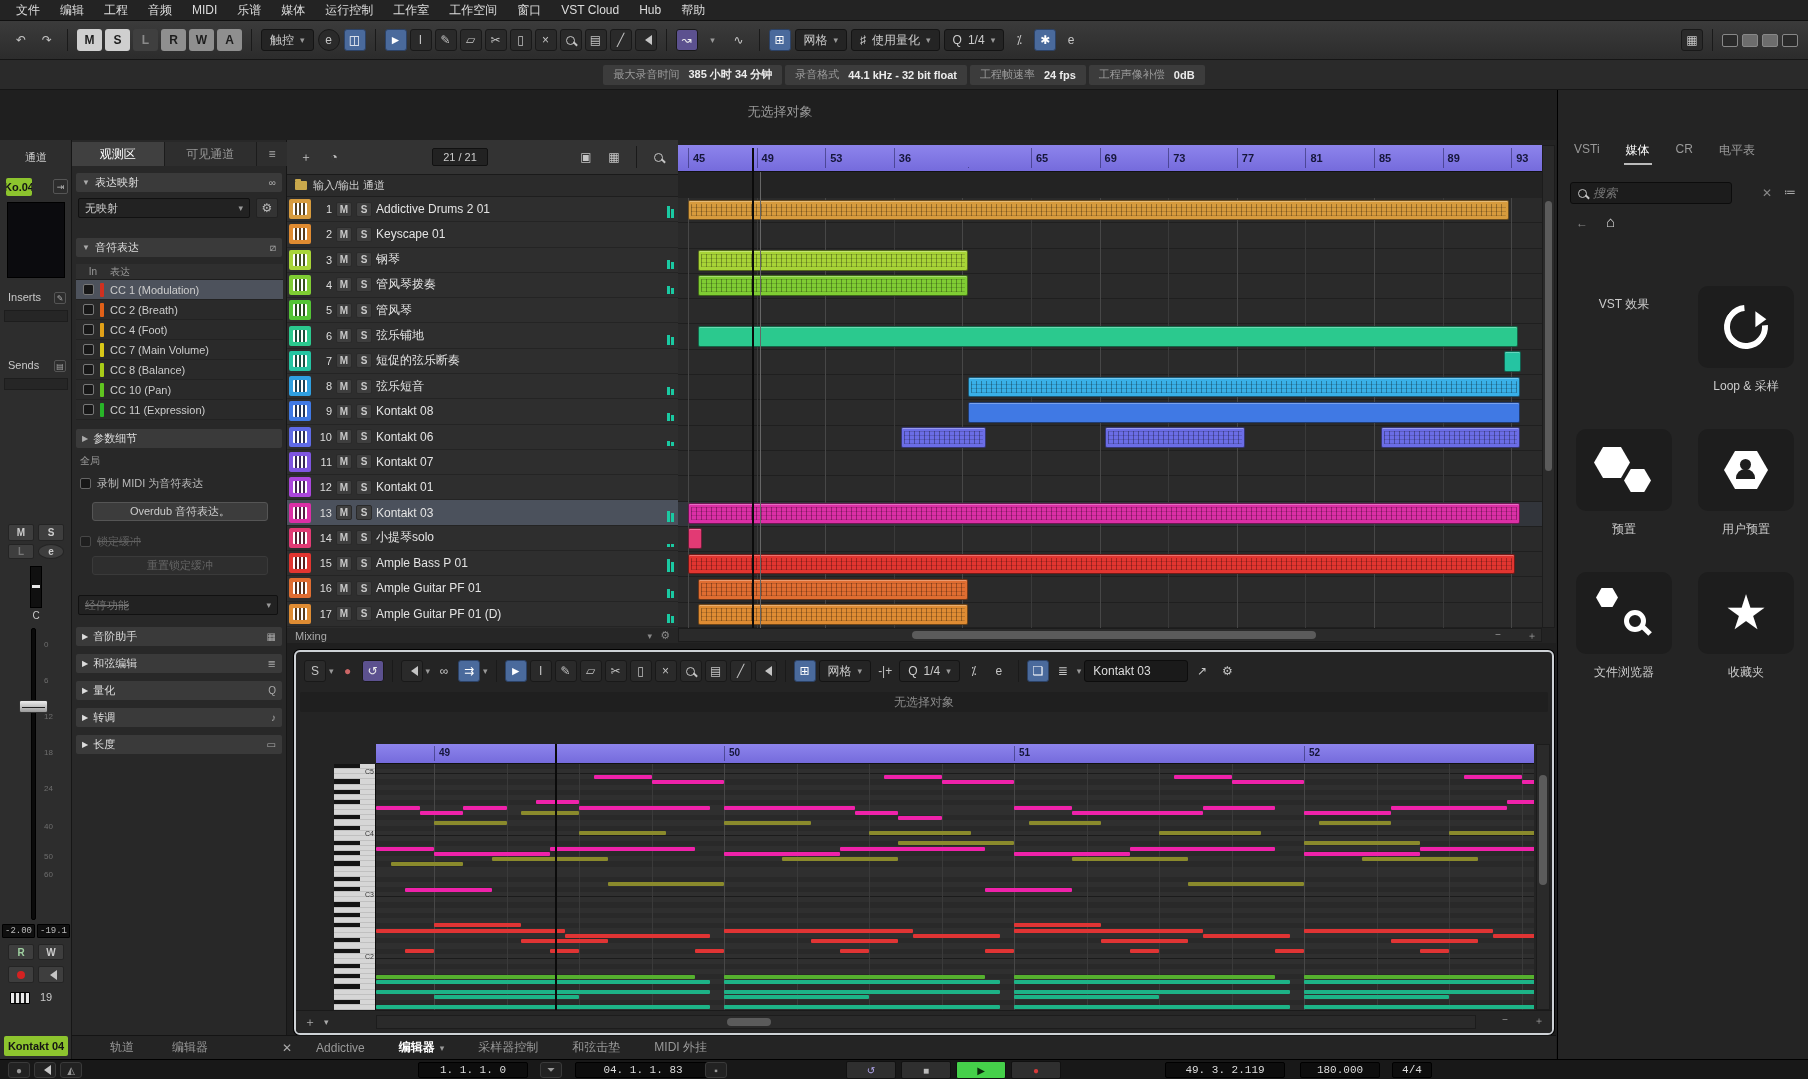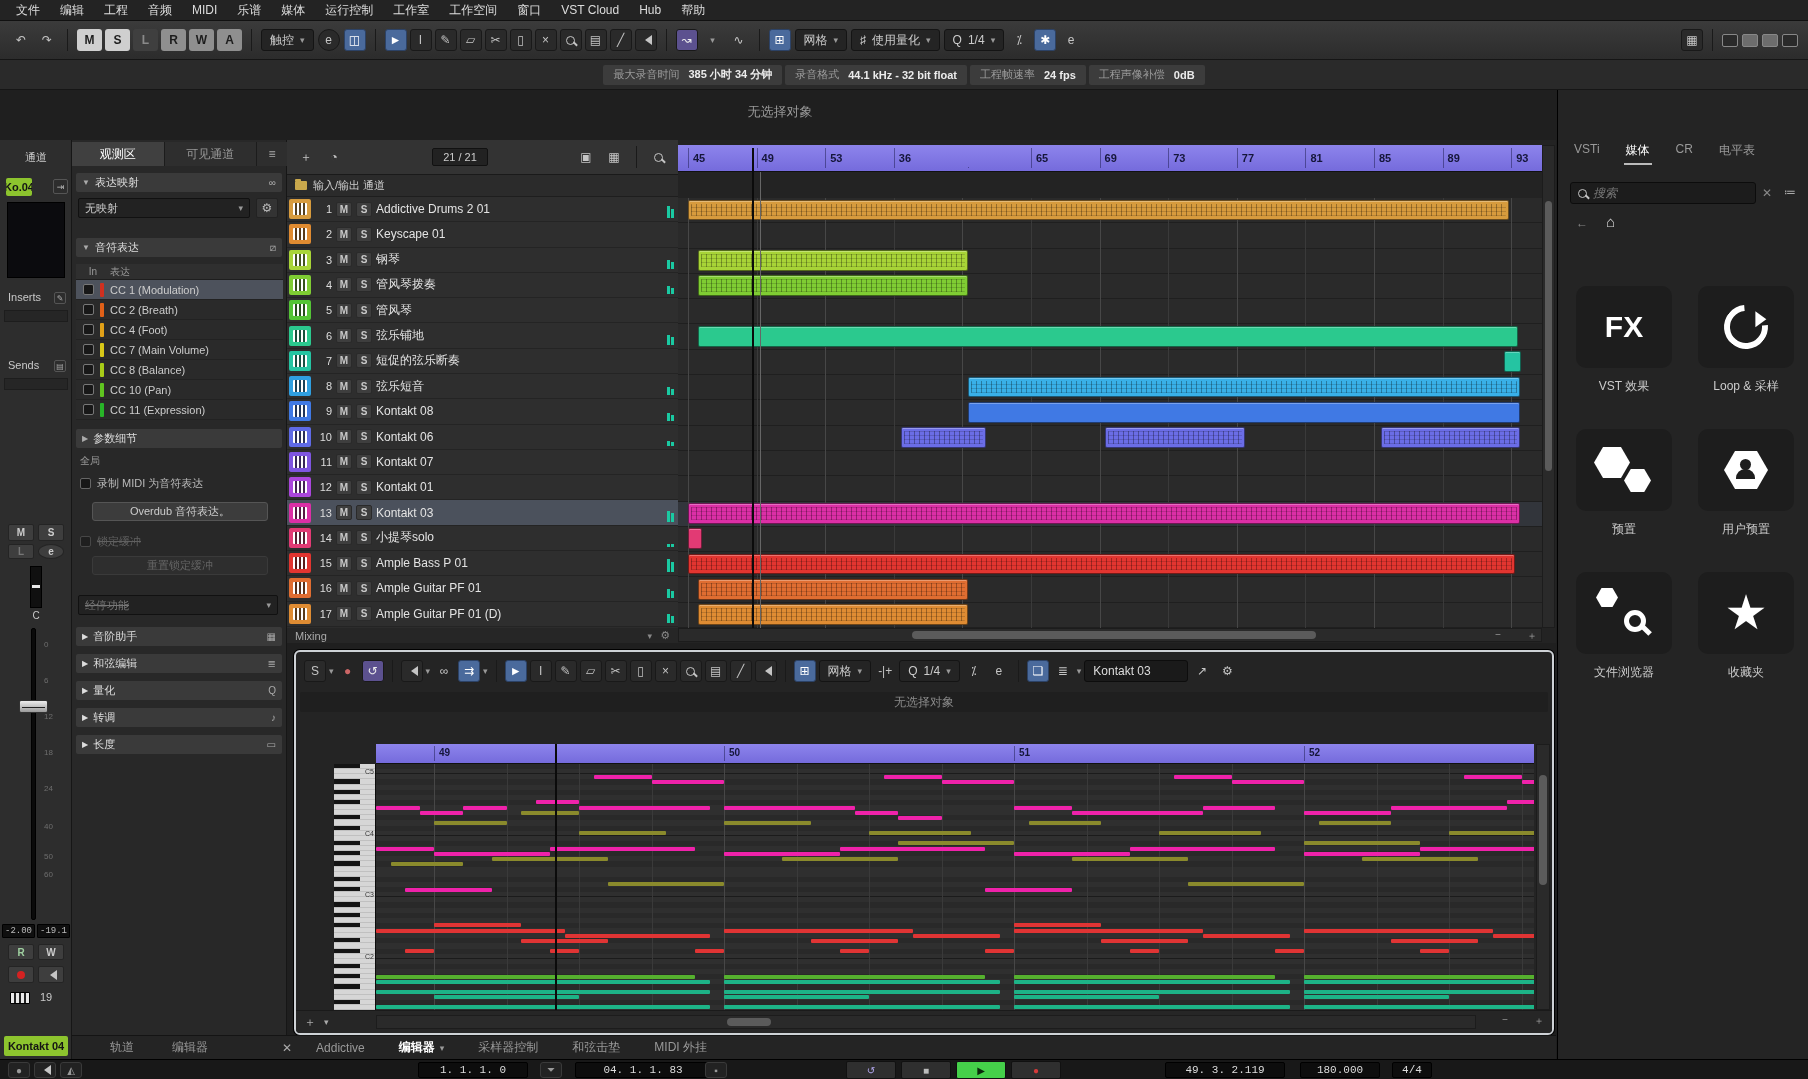--- a/index.html
+++ b/index.html
@@ -106,21 +106,21 @@
 #ed-bottom{position:absolute;left:0;top:358px;width:1256px;height:23px;background:#262626;border-top:1px solid #1a1a1a}
 .name-field{height:22px;background:#1a1a1a;border:1px solid #0d0d0d;border-radius:3px;display:flex;align-items:center;padding:0 8px;color:#ddd;font-size:12px;min-width:104px}
 
 #ztabs{position:absolute;left:72px;top:1035px;width:1484px;height:24px;background:#242424;border-top:1px solid #141414;display:flex;align-items:center;font-size:12px;color:#999}
 .ztab{padding:0 14px;white-space:nowrap;display:flex;align-items:center;gap:5px}
 .ztab.act{color:#fff;font-weight:bold}
 
 #rack{position:absolute;left:1557px;top:90px;width:251px;height:969px;background:#242424;border-left:1px solid #000}
 .rack-tab{font-size:12px;color:#999;padding:4px 2px}
 .rack-tab.act{color:#fff;border-bottom:2px solid #bbb}
-#rack-search{position:absolute;left:12px;top:92px;width:186px;height:22px;background:#1c1c1c;border:1px solid #0c0c0c;border-radius:3px;display:flex;align-items:center;gap:6px;padding:0 7px}
+#rack-search{position:absolute;left:12px;top:92px;width:162px;height:22px;background:#1c1c1c;border:1px solid #0c0c0c;border-radius:3px;display:flex;align-items:center;gap:6px;padding:0 7px}
 #rack-search .ph-text{color:#777;font-style:italic;font-size:12px}
 #tiles{position:absolute;left:10px;top:196px;width:234px;display:flex;flex-wrap:wrap;column-gap:16px;row-gap:34px;justify-content:center}
 .tile{width:106px;display:flex;flex-direction:column;align-items:center}
 .tile-box{width:96px;height:82px;background:#1d1d1d;border-radius:10px;display:flex;align-items:center;justify-content:center;position:relative}
 .tile-label{margin-top:10px;font-size:12px;color:#ccc;text-align:center;white-space:nowrap}
 .ic-piano{width:48px;height:40px;background:#fff;border-radius:6px;position:relative;overflow:hidden}
 .ic-piano::after{content:"";position:absolute;left:7px;right:7px;top:0;height:22px;background:repeating-linear-gradient(90deg,transparent 0 6px,#1d1d1d 6px 11px)}
 .ic-fx{font-size:30px;font-weight:bold;color:#fff}
 .ic-loop{width:44px;height:44px;border:6px solid #fff;border-radius:50%;border-top-color:transparent;transform:rotate(40deg);position:relative}
 .ic-loop::after{content:"";position:absolute;top:-10px;right:-3px;border:8px solid transparent;border-left:11px solid #fff;transform:rotate(-40deg)}
@@ -1008,23 +1008,20 @@
     <div id="rack-search">
       <span class="mag"></span>
       <span class="ph-text">搜索</span>
     </div>
     <span style="position:absolute;left:204px;top:96px;color:#888">✕</span>
     <span style="position:absolute;left:226px;top:95px;color:#aaa">≔</span>
     <span style="position:absolute;left:18px;top:126px;color:#888">←</span>
     <span style="position:absolute;left:48px;top:123px;color:#ddd;font-size:15px">⌂</span>
     <div id="tiles">
         <div class="tile">
-          <div class="tile-box">
-            <div class="ic-fx">FX</div>
-          </div>
           <div class="tile-label">VST 效果</div>
         </div>
         <div class="tile">
           <div class="tile-box">
             <div class="ic-loop"></div>
           </div>
           <div class="tile-label">Loop &amp; 采样</div>
         </div>
         <div class="tile">
           <div class="tile-box">

